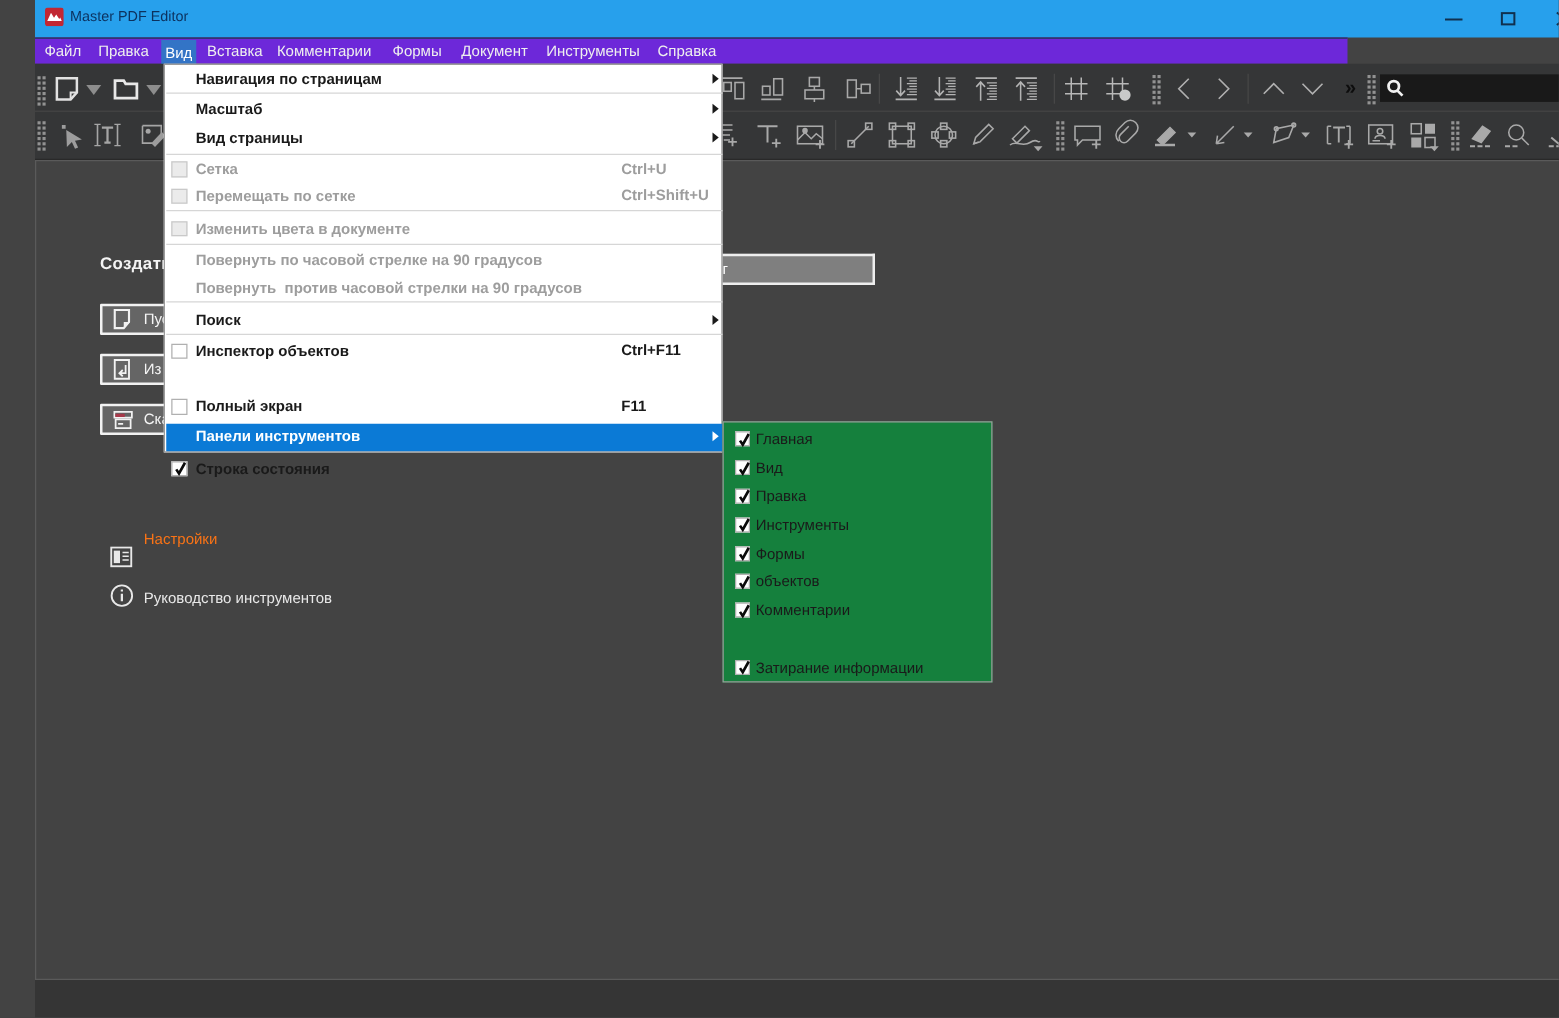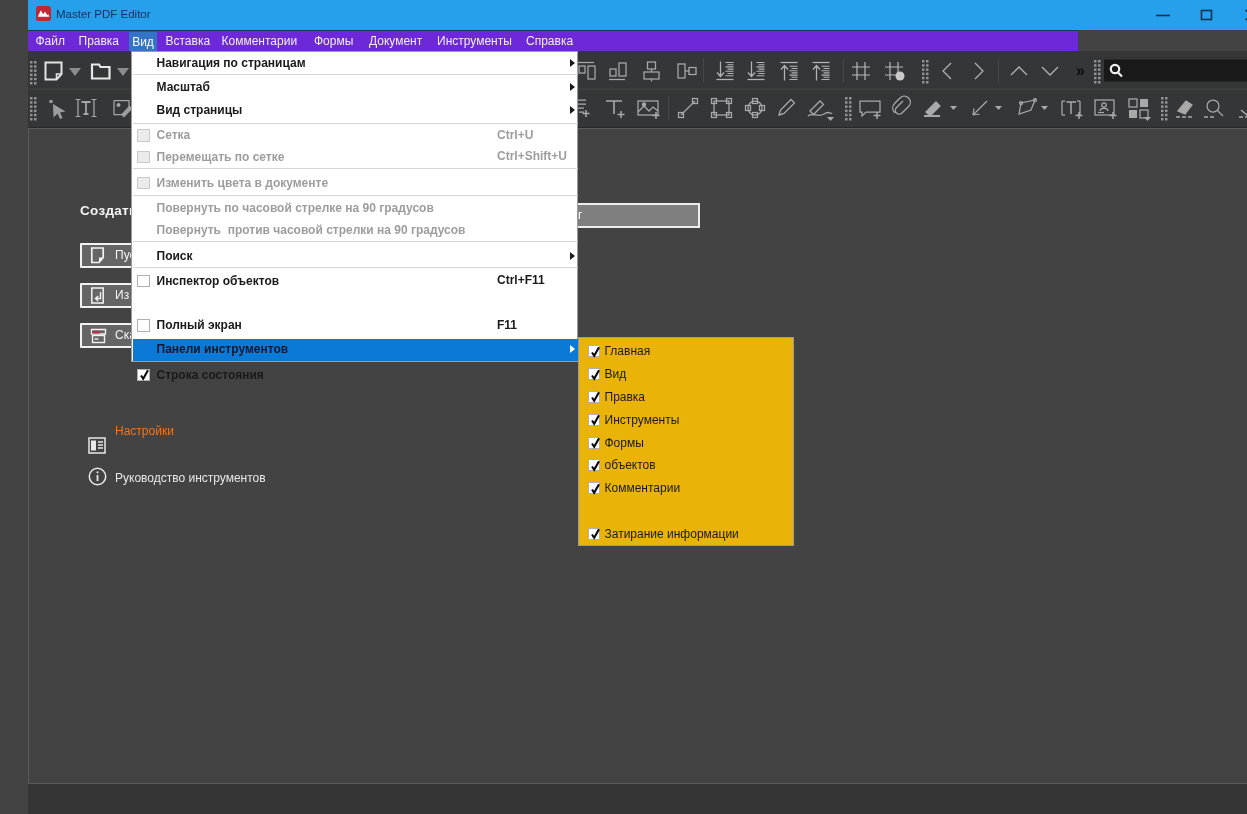--- a/index.html
+++ b/index.html
@@ -38,27 +38,27 @@
   .mi .lab { position:absolute; left:23.5px; top:3.5px; white-space:pre; }
   .mi .sc  { position:absolute; left:364px; top:3px; }
   .mi.dis  { color:#9d9d9d; }
   .sepline { position:absolute; left:1px; width:445px; height:1px; background:#d6d6d6; }
   .arrow { position:absolute; right:3px; top:6.5px; width:0; height:0;
     border-left:5.5px solid #1a1a1a; border-top:4.5px solid transparent; border-bottom:4.5px solid transparent; }
   .cb { position:absolute; left:4px; top:4.5px; width:12.5px; height:12.5px; background:#fff;
     border:1px solid #b0b0b0; }
   .cb.dis { border-color:#c9c9c9; background:#ebebeb; }
   .cb svg { position:absolute; left:0px; top:-1.5px; }
-  #mi-hl { position:absolute; left:1px; width:445px; height:22px; background:#0b7ad6; color:#0f172a; font-size:12px; }
+  #mi-hl { position:absolute; left:1px; width:445px; height:22px; background:#0b7ad6; color:#ffffff; font-size:12px; }
   #mi-hl .lab { position:absolute; left:23.5px; top:3.5px; }
   #mi-hl .arrow { border-left-color:#fff; }
 
   
   #submenu { position:absolute; left:550px; top:337px; width:216px; height:209px;
-    background:#eab308; border:1px solid #9b9b9b; }
+    background:#15803d; border:1px solid #9b9b9b; }
   .smi { position:absolute; left:1px; width:214px; height:22px; font-size:12px; color:#1a1a1a; }
   .smi .lab { position:absolute; left:24.5px; top:3.5px; }
   .smi .cb { left:8px; width:12px; height:12px; }
 </style>
 </head>
 <body>
 <div id="app">
 
   <div id="titlebar">
     <svg id="logo" width="15" height="15">

